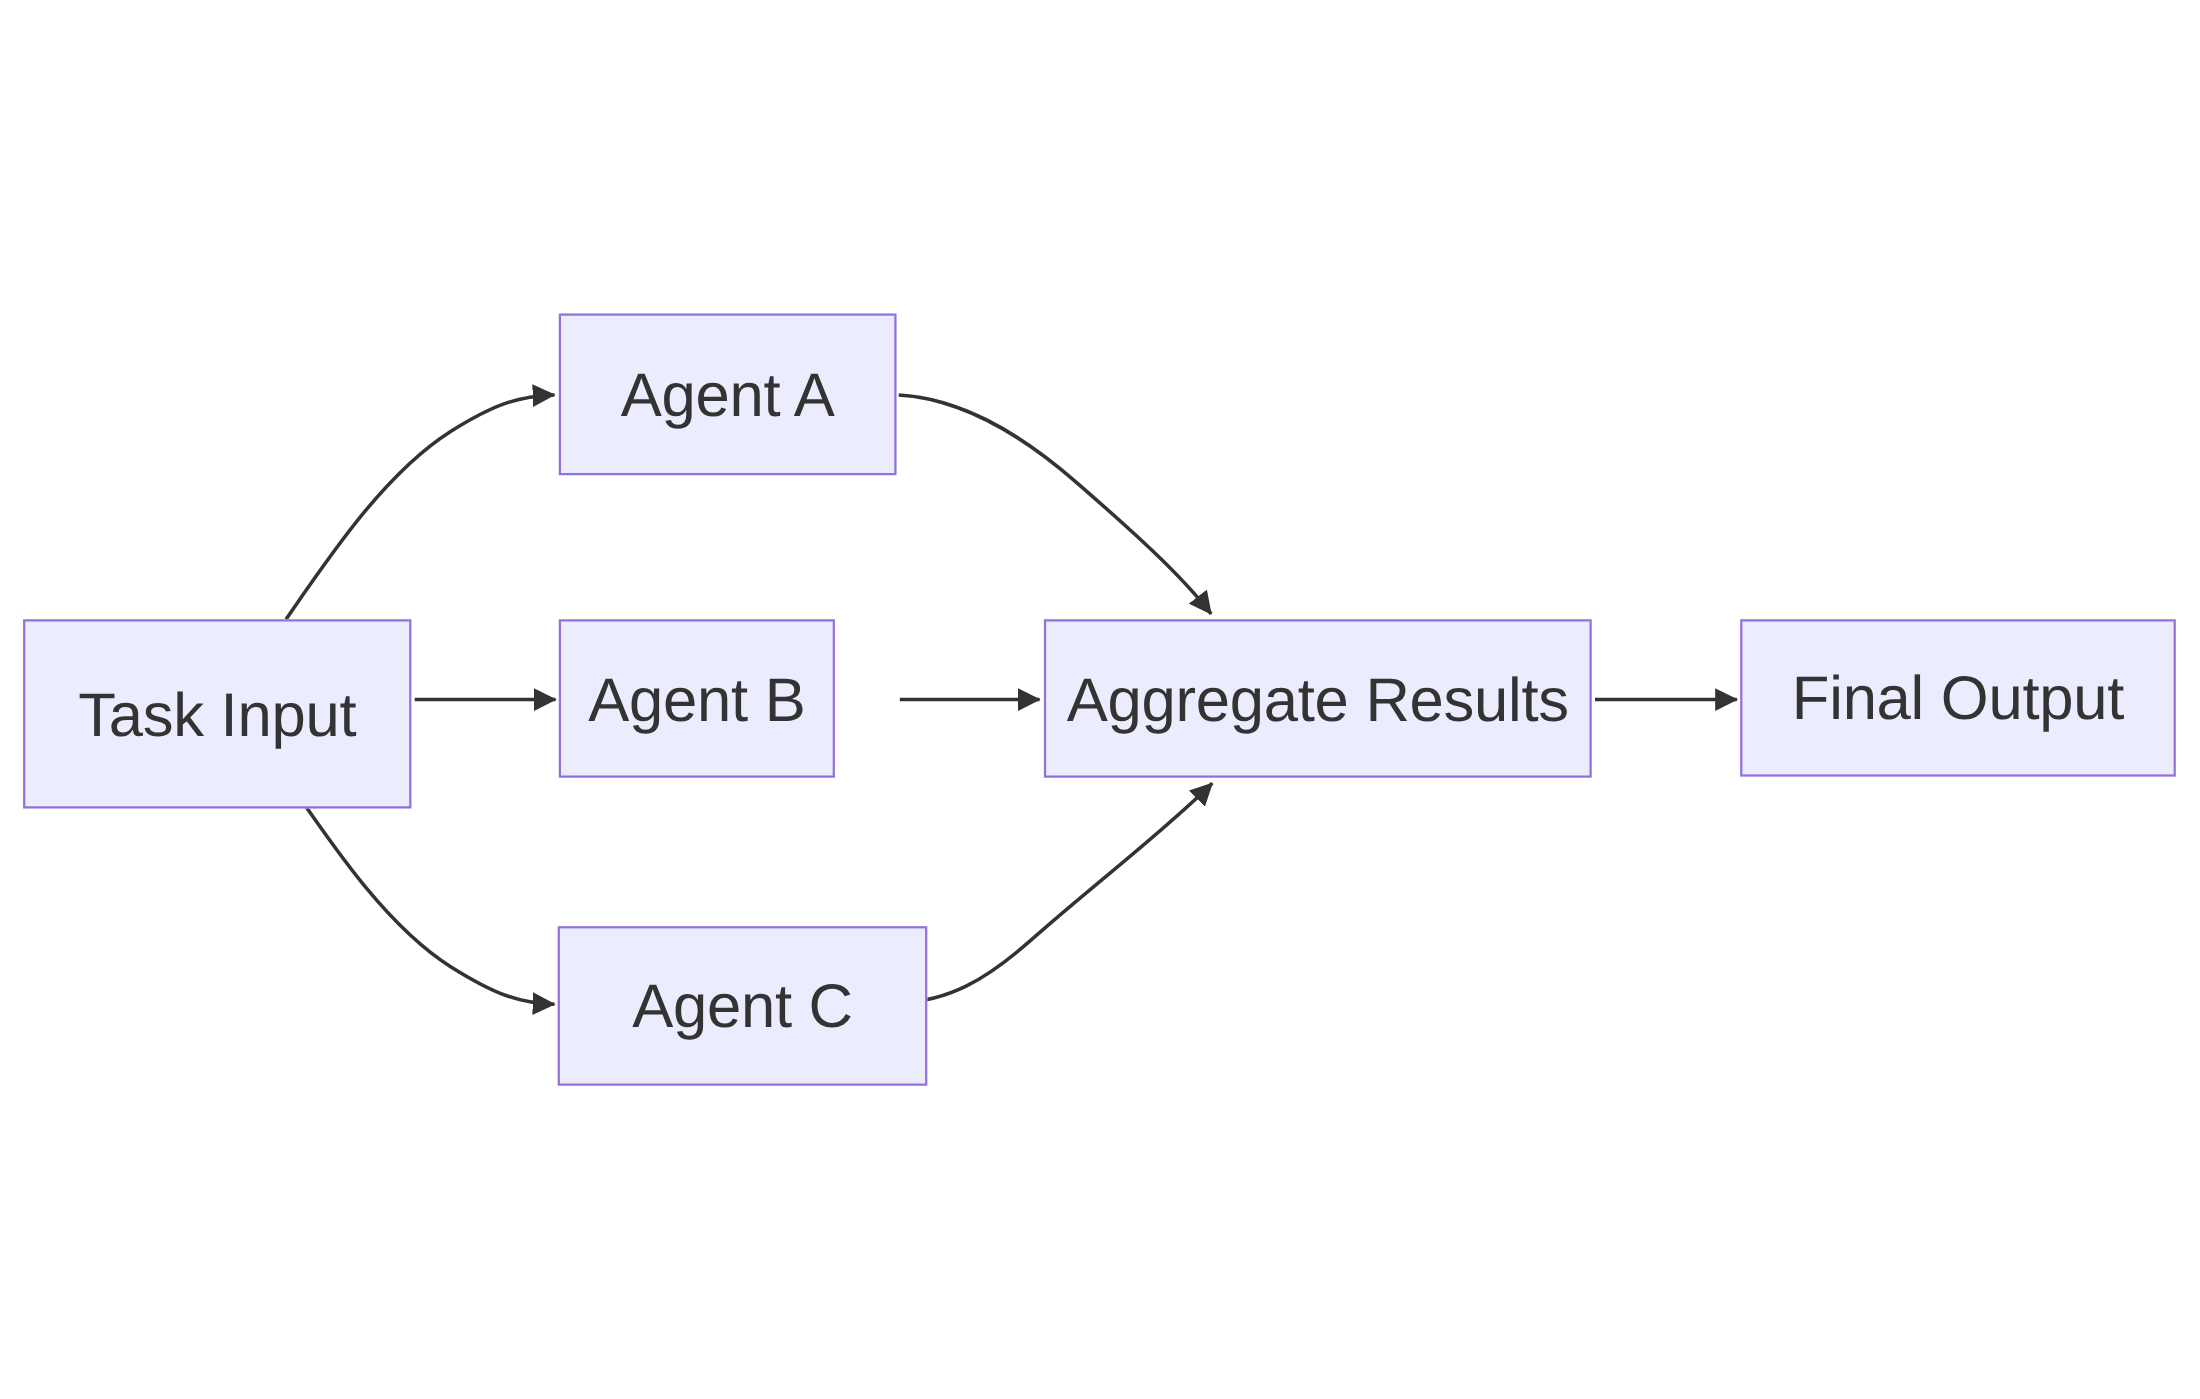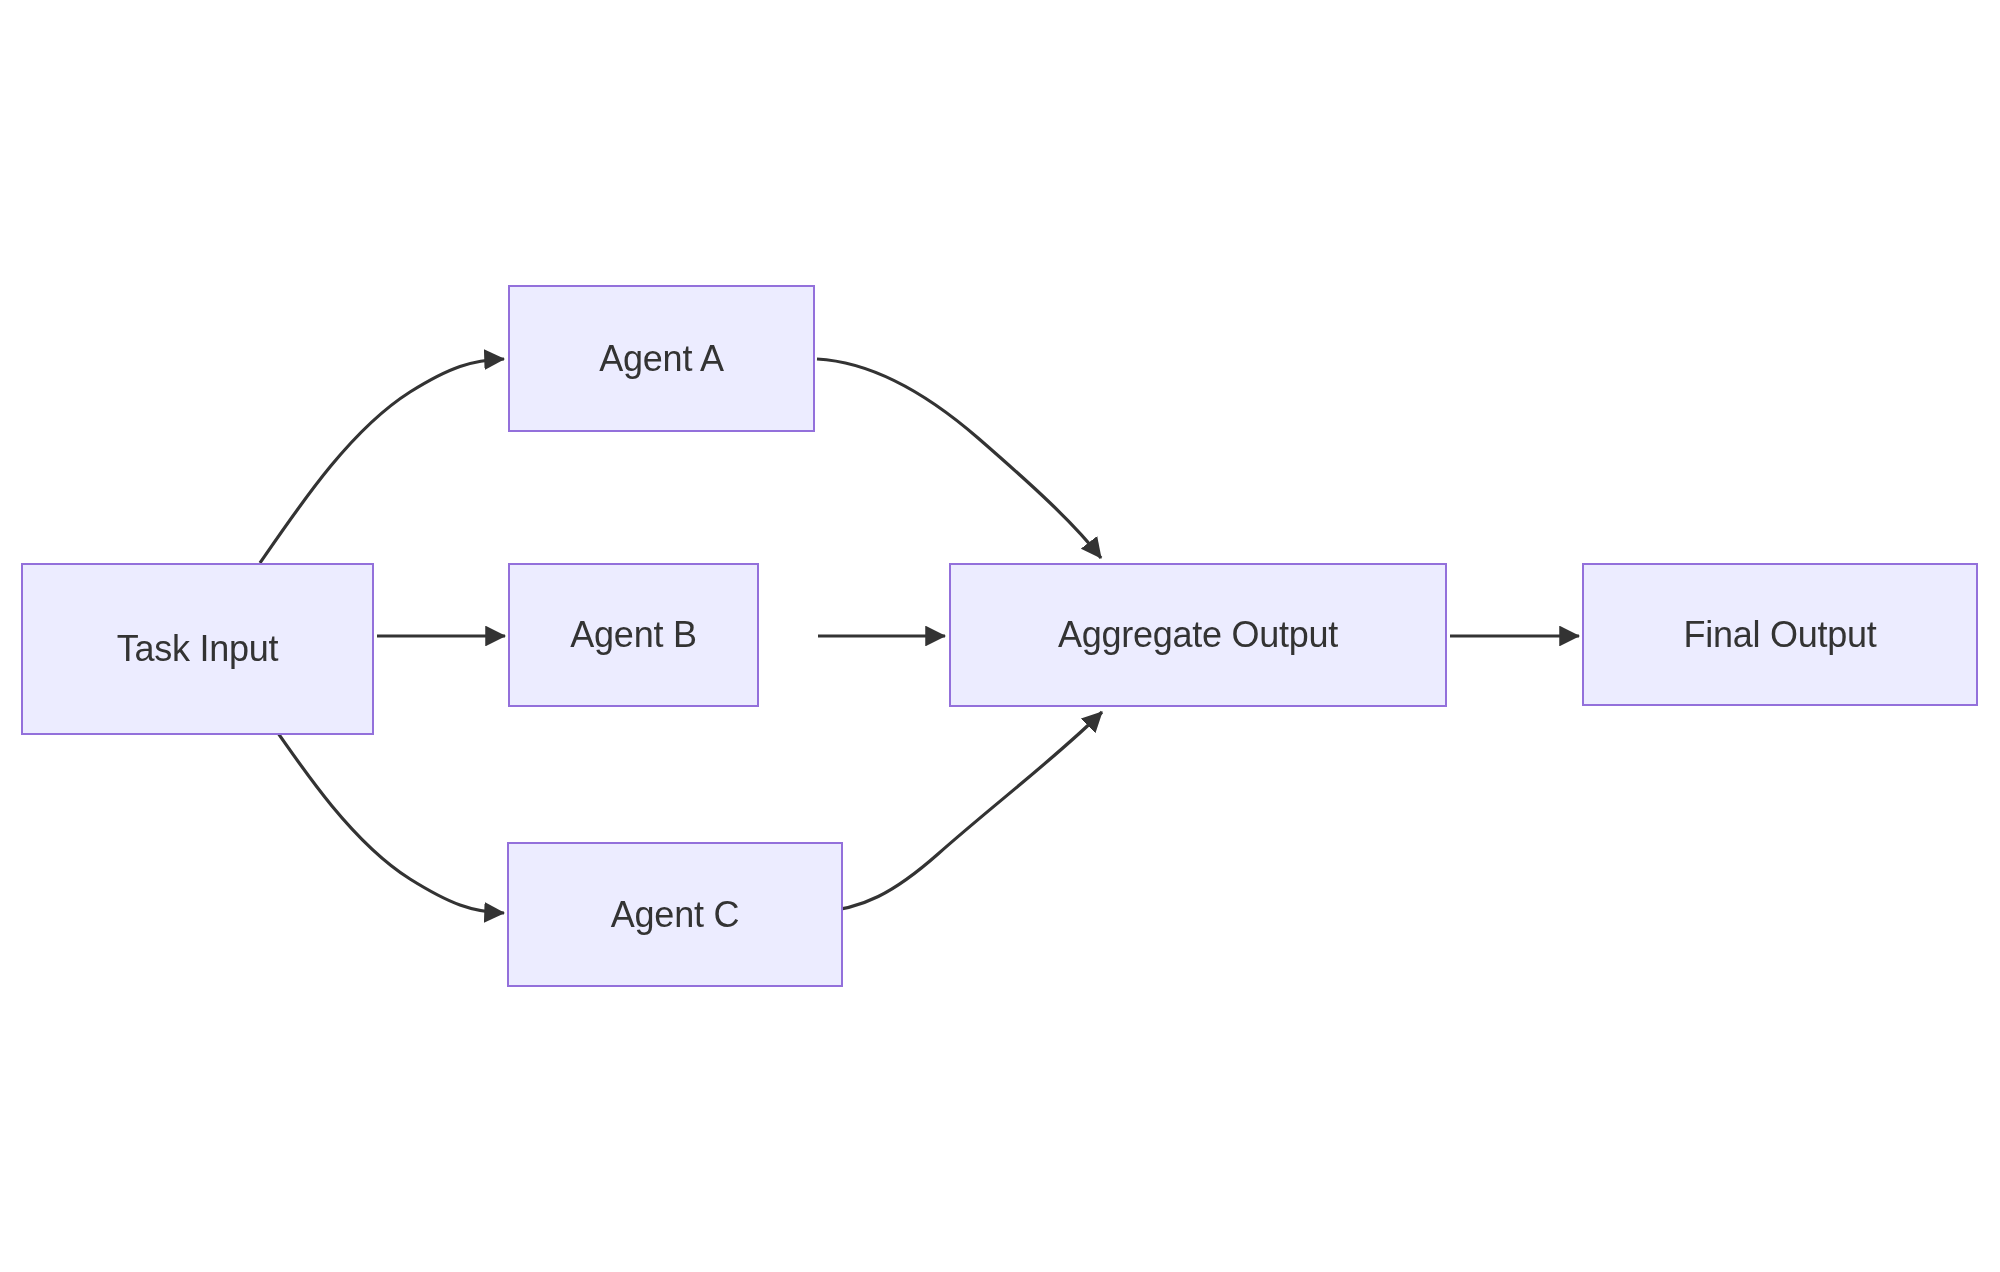--- a/index.html
+++ b/index.html
@@ -36,21 +36,21 @@
   .node {
     position: absolute;
     background: var(--node-fill);
     border: 2.5px solid var(--node-border);
     display: flex;
     align-items: center;
     justify-content: center;
   }
   .node-label {
     color: var(--text);
-    font-size: 36px;
+    font-size: 56px;
     letter-spacing: -0.25px;
     white-space: nowrap;
   }
   .n-task-input        { left:  21px; top: 563px; width: 353px; height: 172px; }
   .n-agent-a           { left: 508px; top: 285px; width: 307px; height: 147px; }
   .n-agent-b           { left: 508px; top: 563px; width: 251px; height: 144px; }
   .n-agent-c           { left: 507px; top: 842px; width: 336px; height: 145px; }
   .n-aggregate-results { left: 949px; top: 563px; width: 498px; height: 144px; }
   .n-final-output      { left: 1582px; top: 563px; width: 396px; height: 143px; }
 </style>
@@ -85,20 +85,20 @@
 
   <div class="node n-agent-b">
     <span class="node-label">Agent B</span>
   </div>
 
   <div class="node n-agent-c">
     <span class="node-label">Agent C</span>
   </div>
 
   <div class="node n-aggregate-results">
-    <span class="node-label">Aggregate Output</span>
+    <span class="node-label">Aggregate Results</span>
   </div>
 
   <div class="node n-final-output">
     <span class="node-label">Final Output</span>
   </div>
 
 </div>
 
 </body></html>

